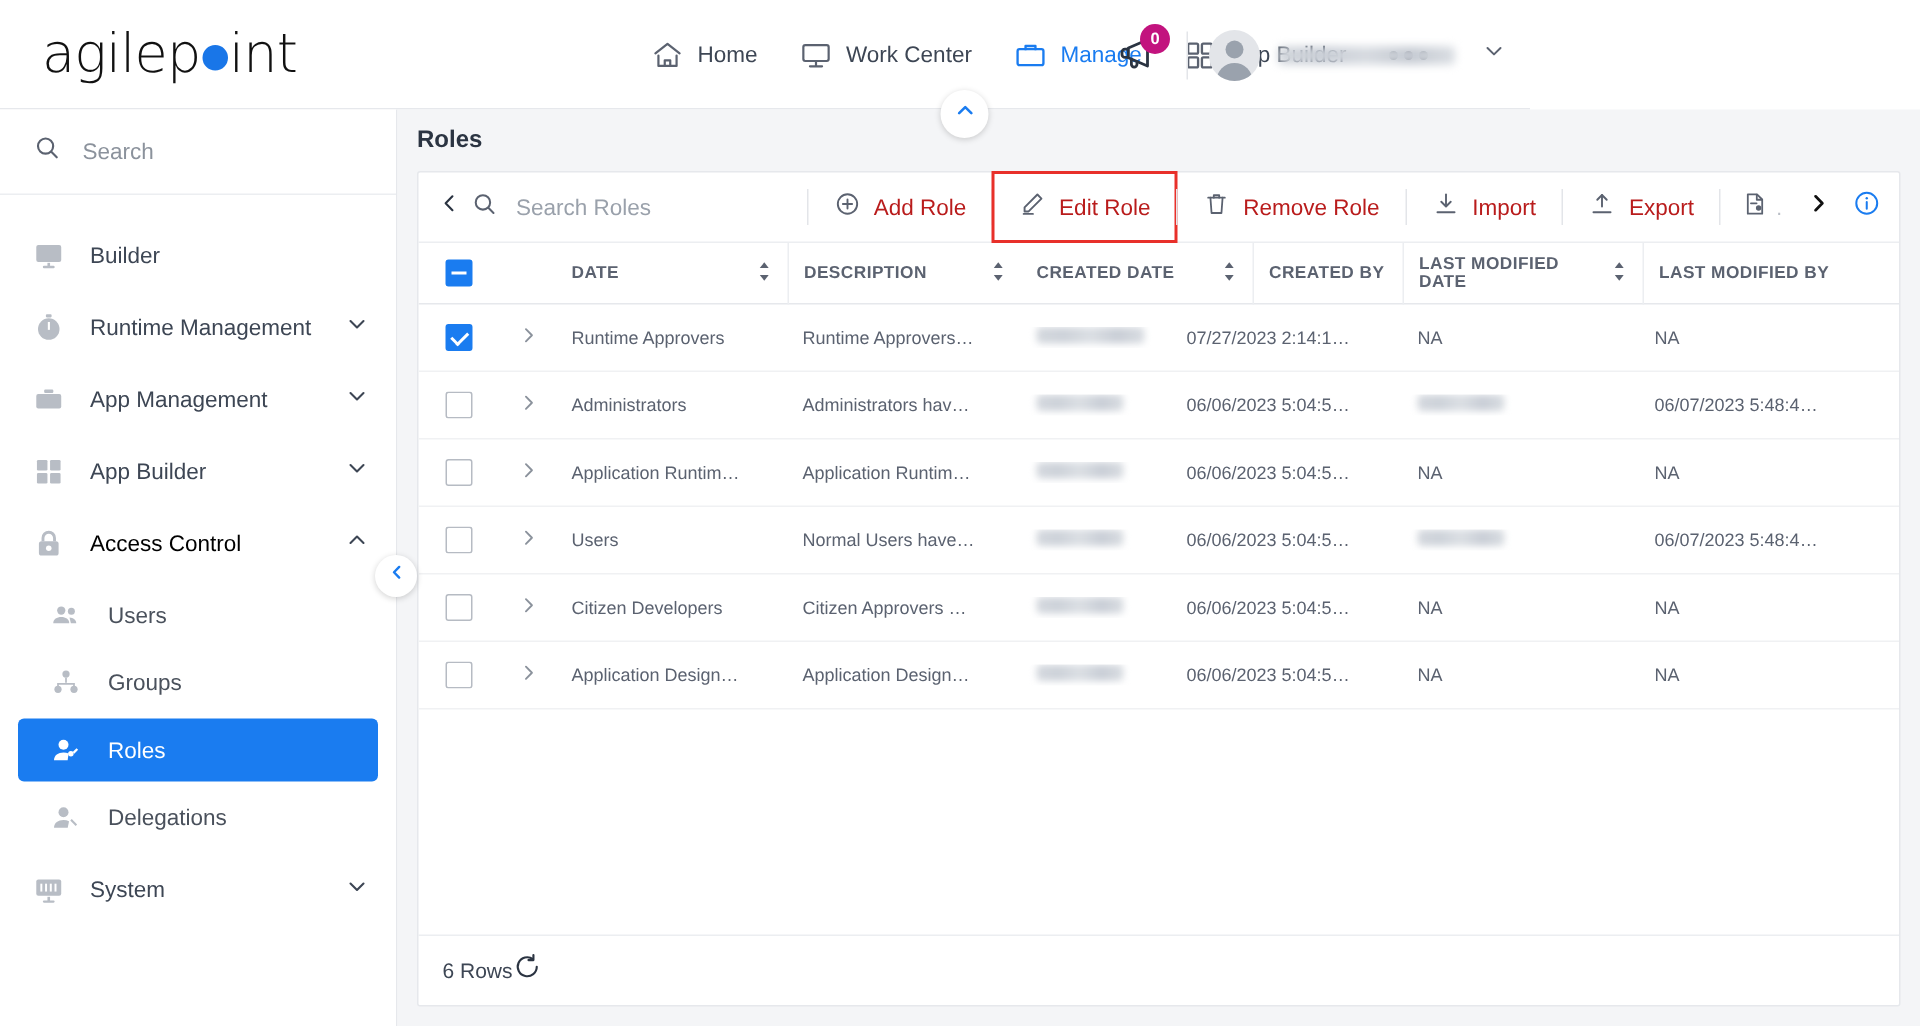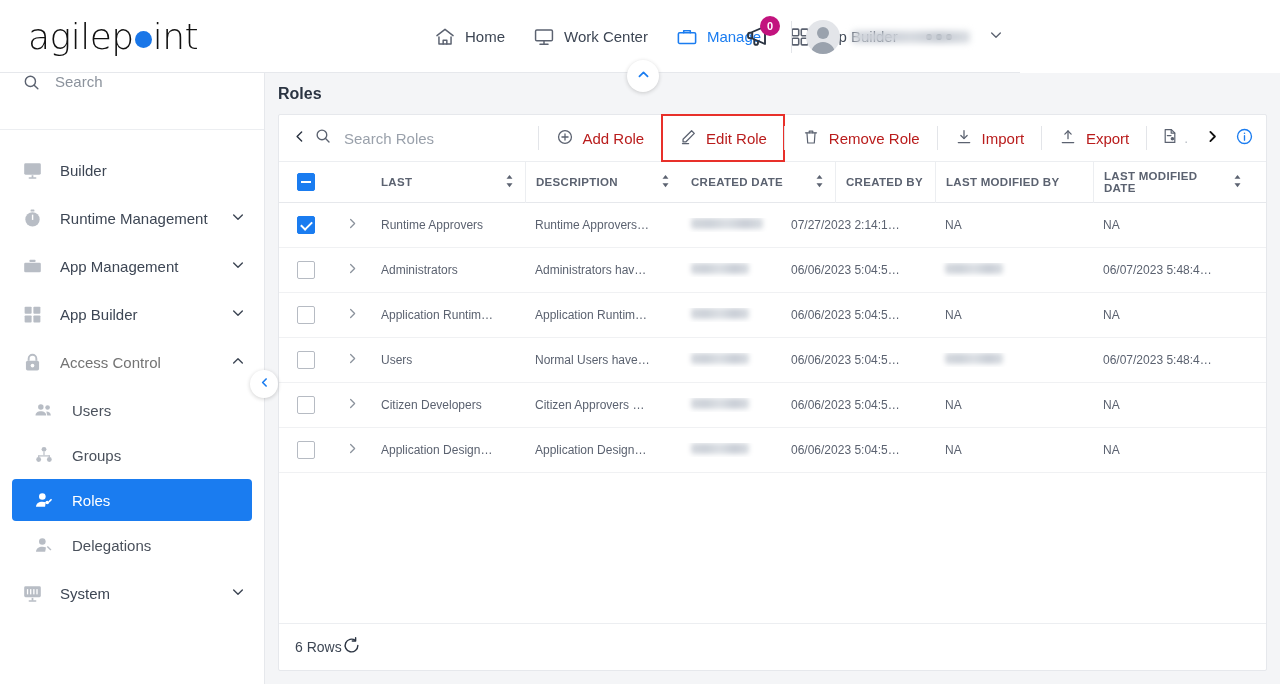--- a/index.html
+++ b/index.html
@@ -77,33 +77,33 @@
     border-radius: 50%; background:#fff; box-shadow: 0 1px 4px rgba(0,0,0,.18);
     display:flex; align-items:center; justify-content:center; cursor:pointer; z-index: 30;
   }
 
   
   #sidebar {
     position: absolute; left: 0; top: 73px; width: 265px; height: 611px;
     background: #ffffff; border-right: 1px solid #e6e8ec;
   }
   #side-search {
-    height: 57px; display:flex; align-items:flex-start; gap: 14px;
+    height: 57px; display:flex; align-items:center; gap: 14px;
     padding: 0 22px; border-bottom: 1px solid #eceef1; cursor: text;
   }
   #side-search .ph { color:#8b929c; font-size:15px; }
   #sidenav { padding-top: 16px; }
   .side-row {
     display:flex; align-items:center; height: 48px;
     padding: 0 18px 0 22px; cursor:pointer; position: relative;
     color:#3d4654; font-size:15px;
   }
   .side-row .s-ico { width: 26px; flex:none; display:flex; align-items:center;}
   .side-row .s-lbl { margin-left: 12px; flex: 1; }
-  .side-row.accent .s-lbl { color:#737373; }
+  .side-row.accent .s-lbl { color:#000000; }
   .side-row .chev { flex:none; }
   .side-sub {
     display:flex; align-items:center; height: 42px; margin: 3px 12px;
     padding-left: 22px; border-radius: 4px; cursor:pointer;
     color:#4a515c; font-size:15px;
   }
   .side-sub .s-ico { width:26px; flex:none; display:flex; align-items:center;}
   .side-sub .s-lbl { margin-left: 12px; }
   .side-sub.selected { background:#1a7cf0; color:#ffffff; }
   #side-collapse {
@@ -585,21 +585,21 @@
     </div>
 
     <div id="table">
 
       <div class="trow" id="thead">
         <div class="cell c-check">
           <span class="chk indet"></span>
         </div>
         <div class="cell c-exp"></div>
         <div class="cell c-role">
-          <span>LAST</span>
+          <span>DATE</span>
           <span class="sort-ico">
             <svg width="11" height="14" viewBox="0 0 12 16" fill="#5b6270">
                 <path d="M6 1 9.4 5.4H2.6z"></path>
                 <path d="M6 15 2.6 10.6h6.8z"></path>
               </svg>
           </span>
         </div>
         <div class="cell c-desc bordered">
           <span>DESCRIPTION</span>
           <span class="sort-ico">
@@ -614,31 +614,31 @@
           <span class="sort-ico">
             <svg width="11" height="14" viewBox="0 0 12 16" fill="#5b6270">
                 <path d="M6 1 9.4 5.4H2.6z"></path>
                 <path d="M6 15 2.6 10.6h6.8z"></path>
               </svg>
           </span>
         </div>
         <div class="cell c-cby bordered">
           <span>CREATED BY</span>
         </div>
-        <div class="cell c-lmby bordered">
-          <span>LAST MODIFIED BY</span>
-        </div>
         <div class="cell c-lmdate bordered">
           <span>LAST MODIFIED DATE</span>
           <span class="sort-ico">
             <svg width="11" height="14" viewBox="0 0 12 16" fill="#5b6270">
                 <path d="M6 1 9.4 5.4H2.6z"></path>
                 <path d="M6 15 2.6 10.6h6.8z"></path>
               </svg>
           </span>
+        </div>
+        <div class="cell c-lmby bordered">
+          <span>LAST MODIFIED BY</span>
         </div>
       </div>
 
       <div class="tbody" id="tbody">
           <div class="trow">
             <div class="cell c-check">
               <span class="chk checked"></span>
             </div>
             <div class="cell c-exp">
               <span><svg width="15" height="15" viewBox="0 0 24 24" fill="none" stroke="#8b929c" stroke-width="2" stroke-linecap="round" stroke-linejoin="round">

